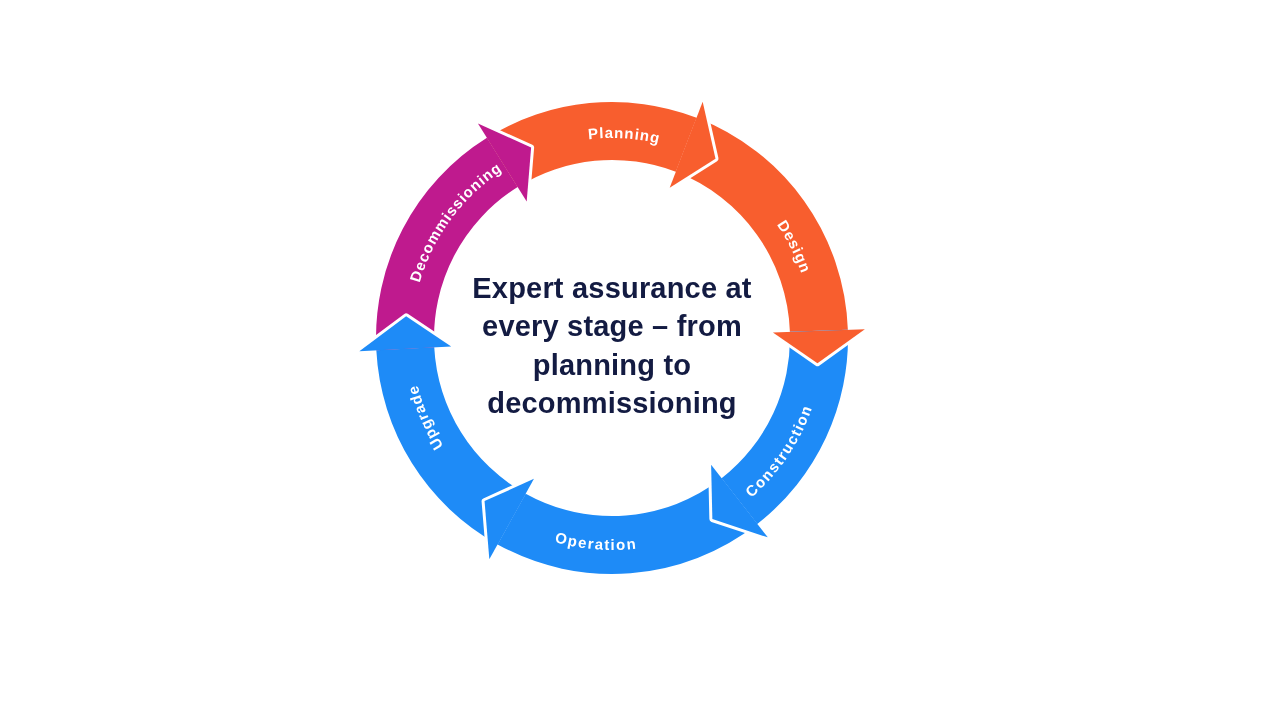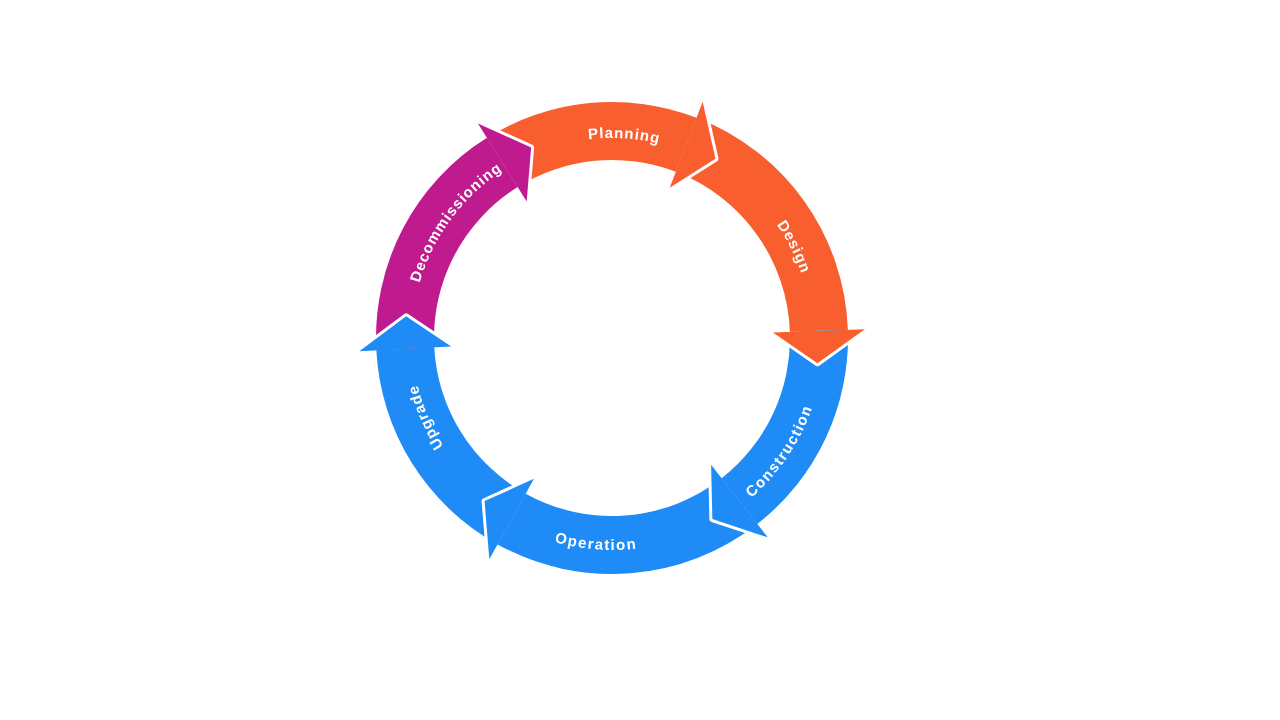--- a/index.html
+++ b/index.html
@@ -75,13 +75,17 @@
       </g>
       <g>
         <text fill="#FFFFFF" font-size="15" font-weight="700" letter-spacing="1.2" dominant-baseline="central"><textPath startOffset="50%" text-anchor="middle" dominant-baseline="central" href="#lp0" xlink:href="#lp0">Planning</textPath></text>
         <text fill="#FFFFFF" font-size="15" font-weight="700" letter-spacing="1.2" dominant-baseline="central"><textPath startOffset="50%" text-anchor="middle" dominant-baseline="central" href="#lp1" xlink:href="#lp1">Design</textPath></text>
         <text fill="#FFFFFF" font-size="15" font-weight="700" letter-spacing="1.2" dominant-baseline="central"><textPath startOffset="50%" text-anchor="middle" dominant-baseline="central" href="#lp2" xlink:href="#lp2">Construction</textPath></text>
         <text fill="#FFFFFF" font-size="15" font-weight="700" letter-spacing="1.2" dominant-baseline="central"><textPath startOffset="50%" text-anchor="middle" dominant-baseline="central" href="#lp3" xlink:href="#lp3">Operation</textPath></text>
         <text fill="#FFFFFF" font-size="15" font-weight="700" letter-spacing="1.2" dominant-baseline="central"><textPath startOffset="50%" text-anchor="middle" dominant-baseline="central" href="#lp4" xlink:href="#lp4">Upgrade</textPath></text>
         <text fill="#FFFFFF" font-size="15" font-weight="700" letter-spacing="1.2" dominant-baseline="central"><textPath startOffset="50%" text-anchor="middle" dominant-baseline="central" href="#lp5" xlink:href="#lp5">Decommissioning</textPath></text>
       </g>
     </svg>
+  <div class="center-text">Expert assurance at
+every stage – from
+planning to
+decommissioning</div>
 </div>
 
 </body></html>

